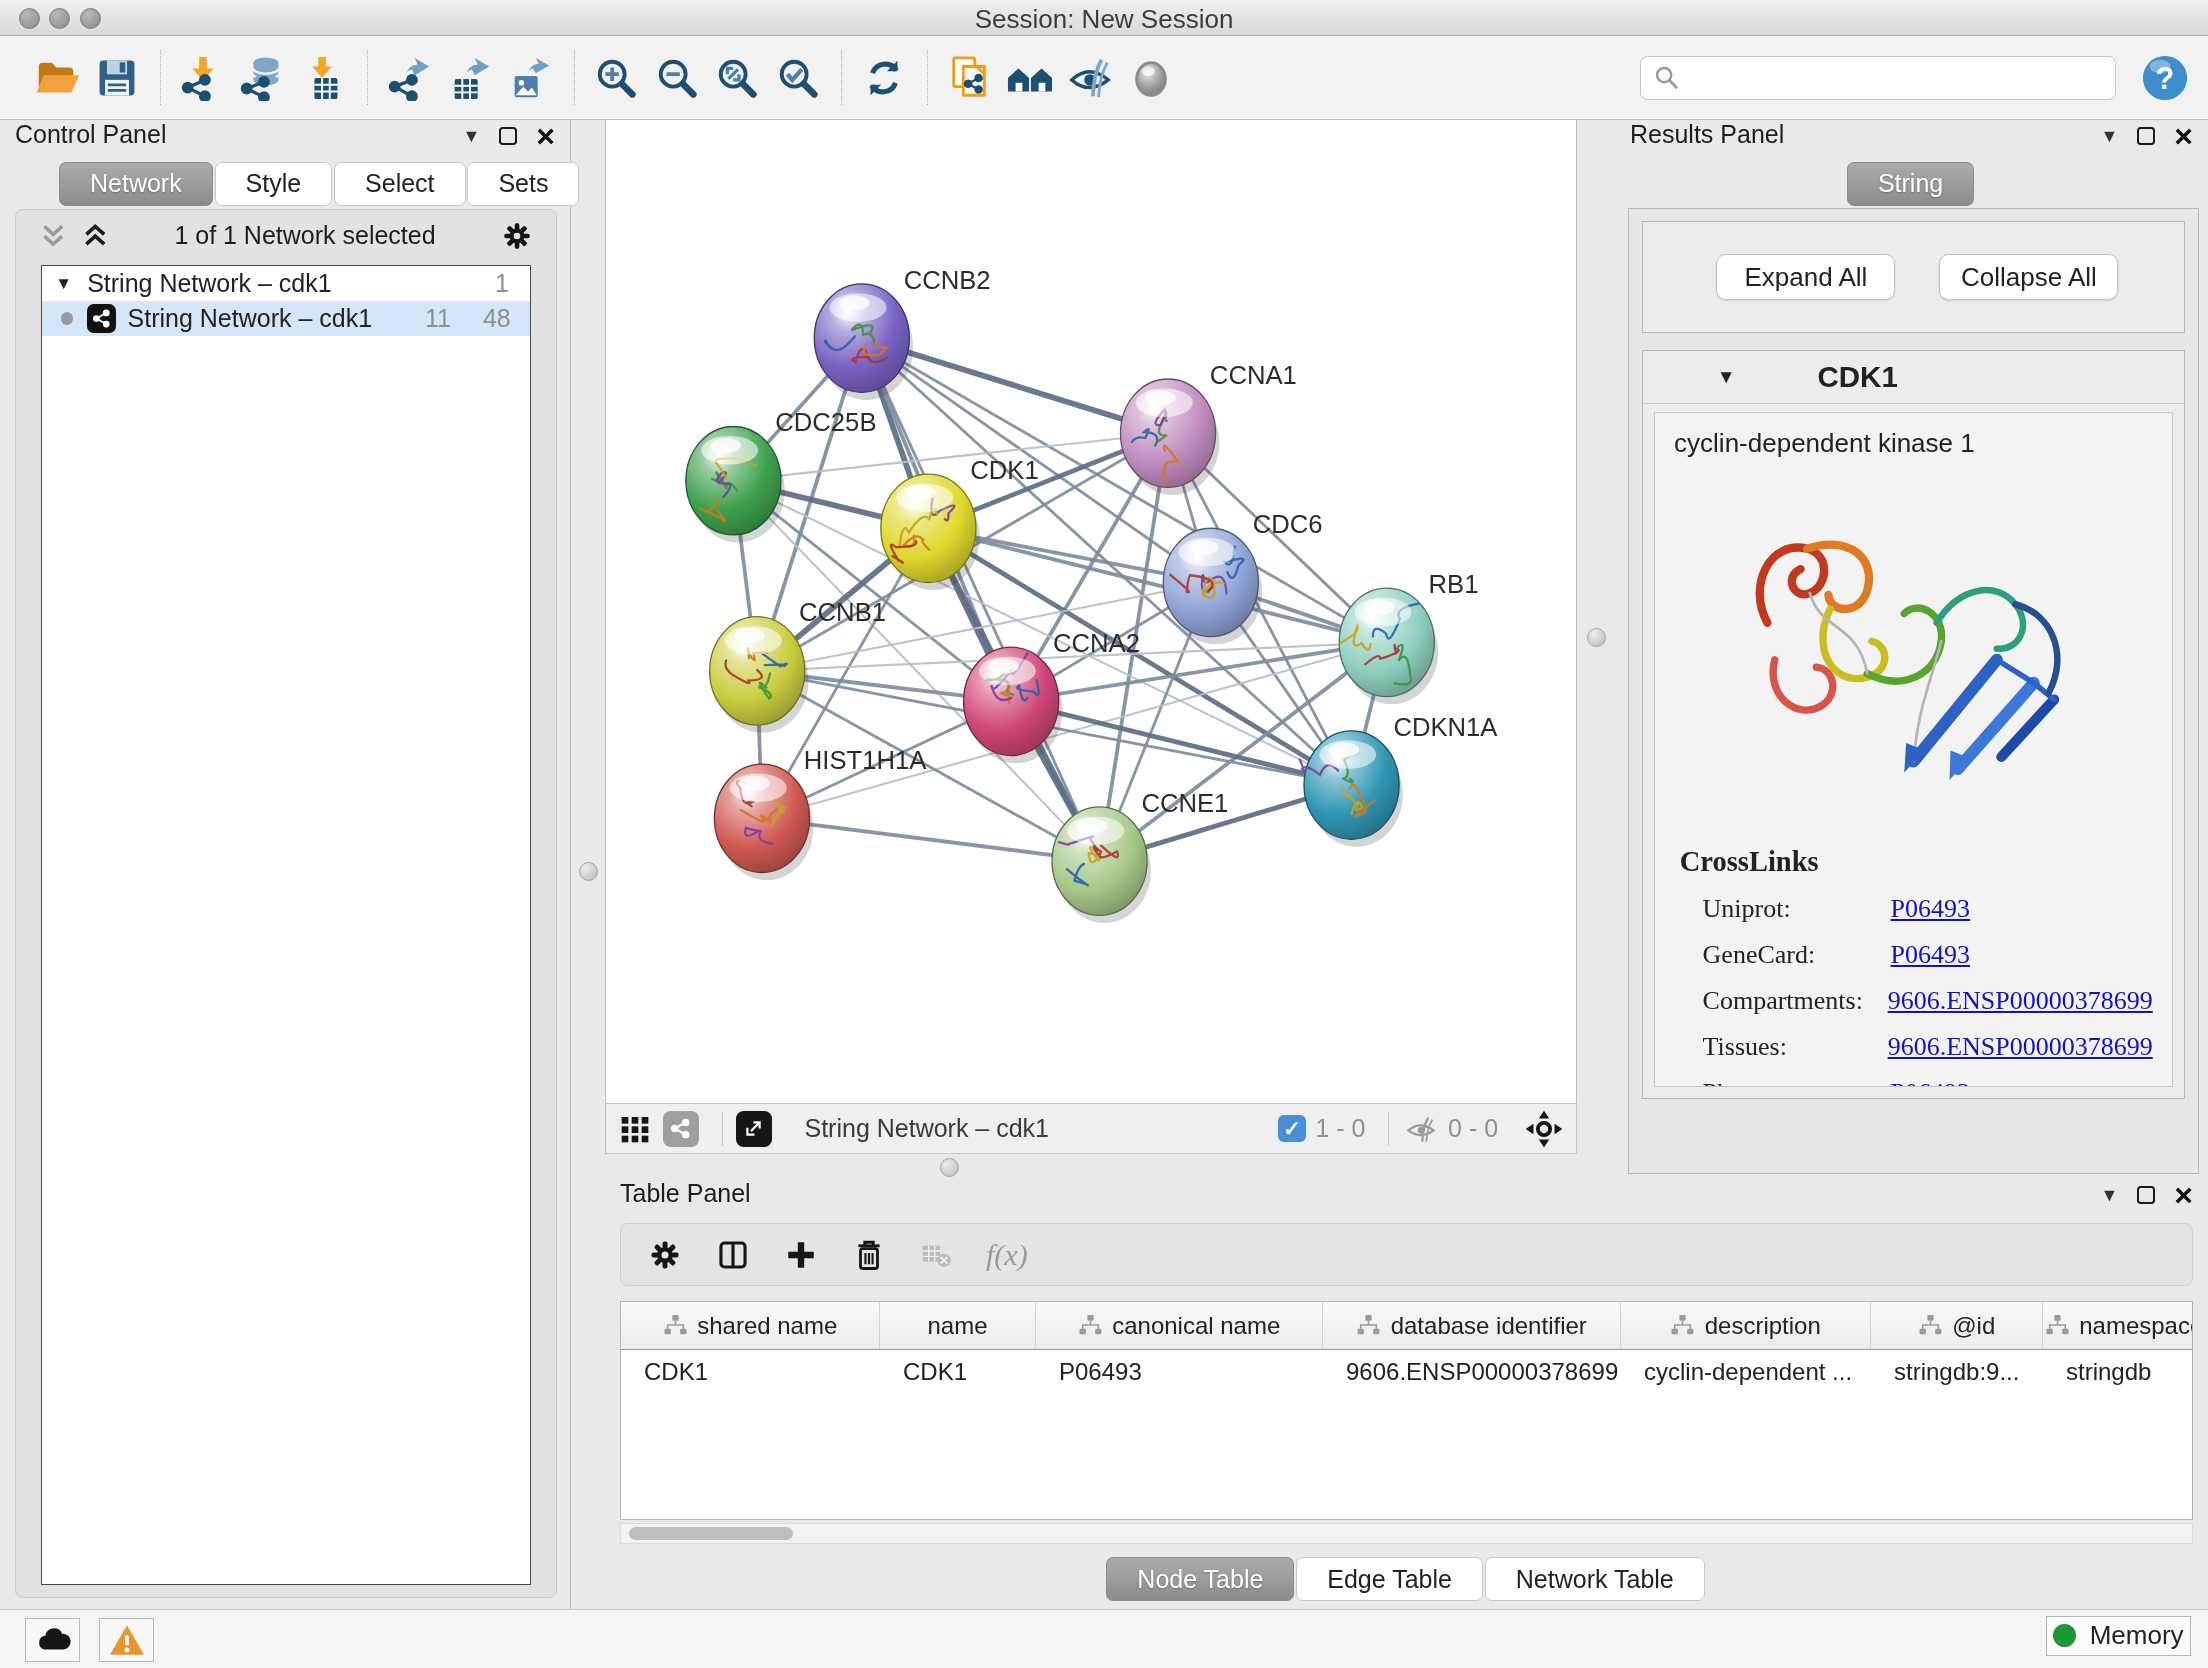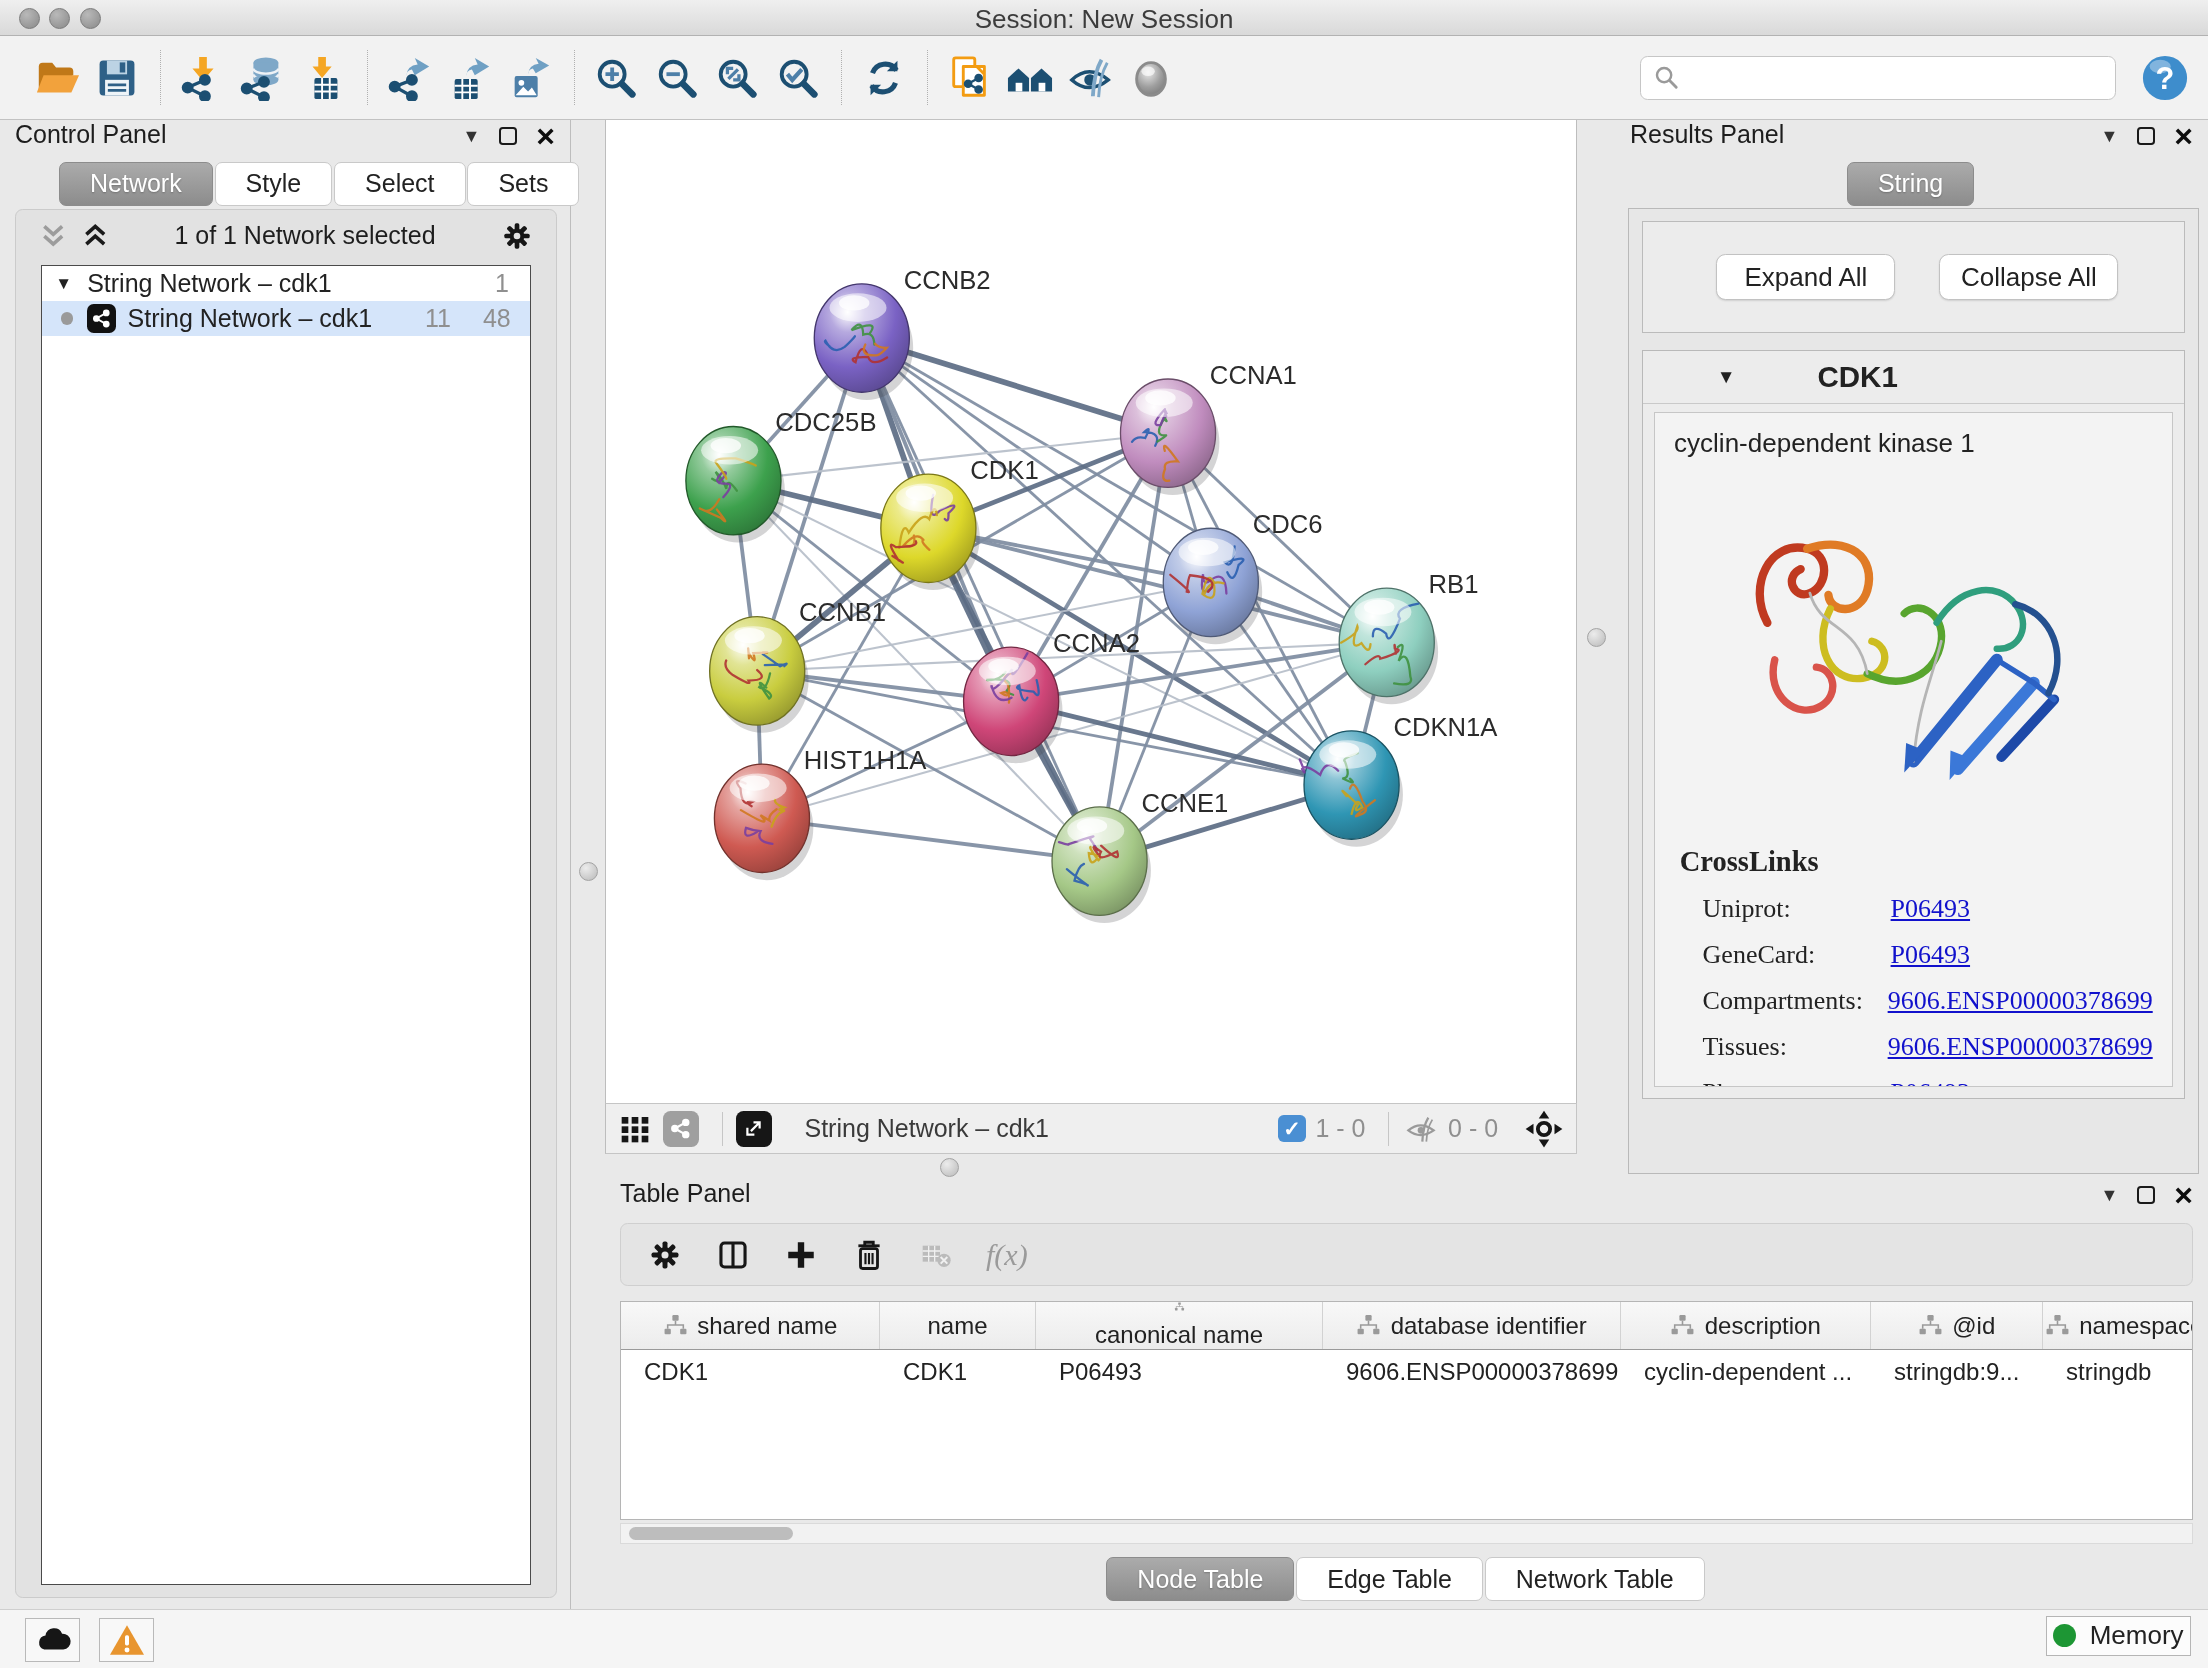--- a/index.html
+++ b/index.html
@@ -790,21 +790,21 @@
               <rect x="3" y="28" width="12" height="11" rx="2"></rect>
               <rect x="33" y="28" width="12" height="11" rx="2"></rect>
             </g>
             <path d="M24 13 v8 M9 28 v-7 h30 v7" stroke="#9a9a9a" stroke-width="3" fill="none"></path>
           </svg>
           <span>shared name</span>
         </div>
         <div class="th" style="width: 156px;">
           <span>name</span>
         </div>
-        <div class="th" style="width: 287px; flex-direction: column;">
+        <div class="th" style="width: 287px;">
           <svg width="25" height="23" viewBox="0 0 48 44">
             <g fill="#9a9a9a">
               <rect x="18" y="2" width="12" height="11" rx="2"></rect>
               <rect x="3" y="28" width="12" height="11" rx="2"></rect>
               <rect x="33" y="28" width="12" height="11" rx="2"></rect>
             </g>
             <path d="M24 13 v8 M9 28 v-7 h30 v7" stroke="#9a9a9a" stroke-width="3" fill="none"></path>
           </svg>
           <span>canonical name</span>
         </div>

